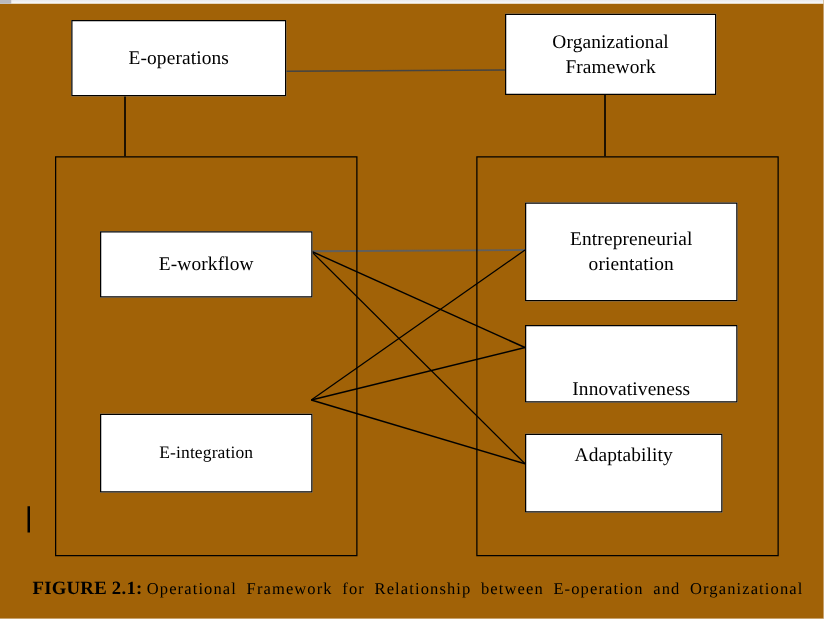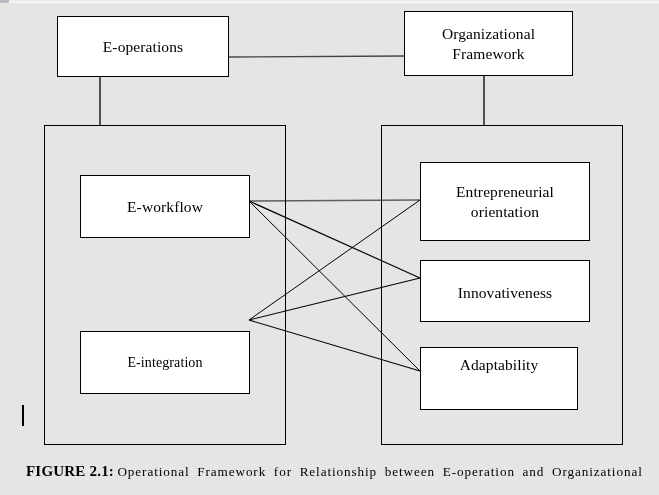--- a/index.html
+++ b/index.html
@@ -9,21 +9,21 @@
     background: #ffffff;
   }
   body {
     font-family: "Liberation Serif", "DejaVu Serif", serif;
     color: #000000;
   }
   #page {
     position: relative;
     width: 659px;
     height: 495px;
-    background: #e5e5e5;
+    background: #a16207;
     overflow: hidden;
   }
   
   .scan-strip {
     position: absolute;
     left: 0;
     top: 0;
     width: 659px;
     height: 3px;
     background: linear-gradient(to bottom, #e9e9ec 0%, #f3f3f5 60%, #ffffff 100%);
@@ -78,36 +78,36 @@
     left: 404px; top: 11px;  width: 169px; height: 65px;
     font-size: 15.5px;
   }
   #container-left {
     left: 44px;  top: 125px; width: 242px; height: 320px;
   }
   #container-right {
     left: 381px; top: 125px; width: 242px; height: 320px;
   }
   #node-eworkflow {
-    left: 80px;  top: 175px; width: 170px; height: 63px;
+    left: 80px;  top: 185px; width: 170px; height: 53px;
     font-size: 15.5px;
   }
   #node-eintegration {
     left: 80px;  top: 299px; width: 170px; height: 63px;
     font-size: 14px;
     margin-top: 32px;
   }
   #node-entrepreneurial {
     left: 420px; top: 162px; width: 170px; height: 79px;
     font-size: 15.5px;
   }
   #node-innovativeness {
     left: 420px; top: 260px; width: 170px; height: 62px;
     font-size: 15.5px;
-    align-items: center;
+    align-items: flex-end;
     padding-top: 3px;
   }
   #node-adaptability {
     left: 420px; top: 347px; width: 158px; height: 63px;
     font-size: 15.5px;
     align-items: flex-start;
     padding-top: 7px;
   }
 
   .tick-mark {

